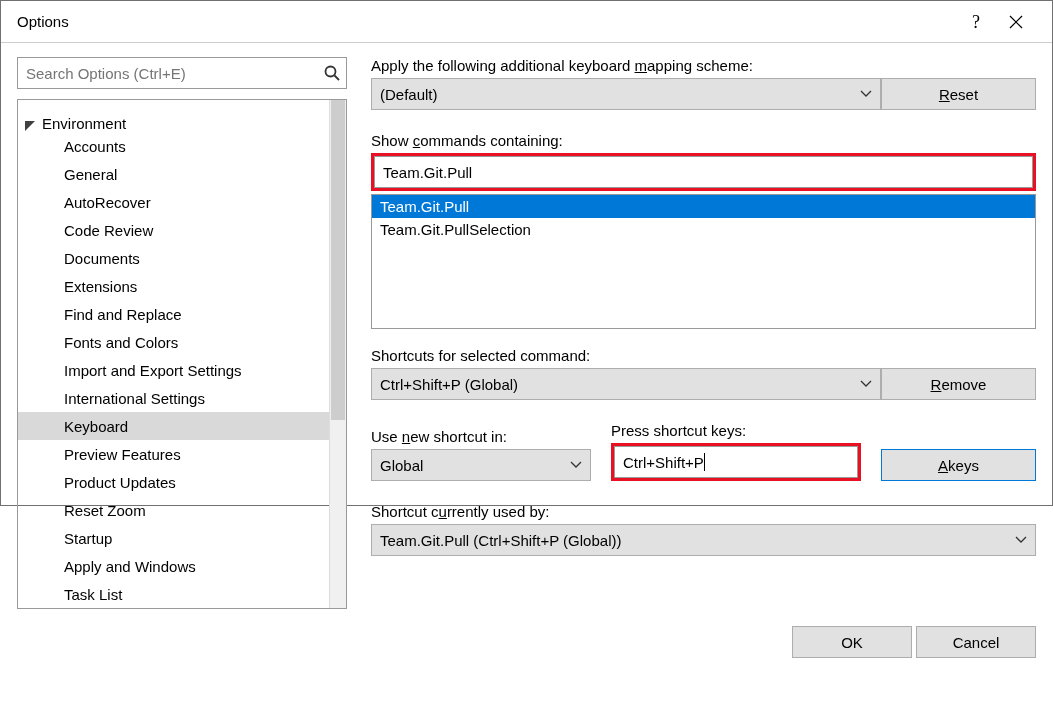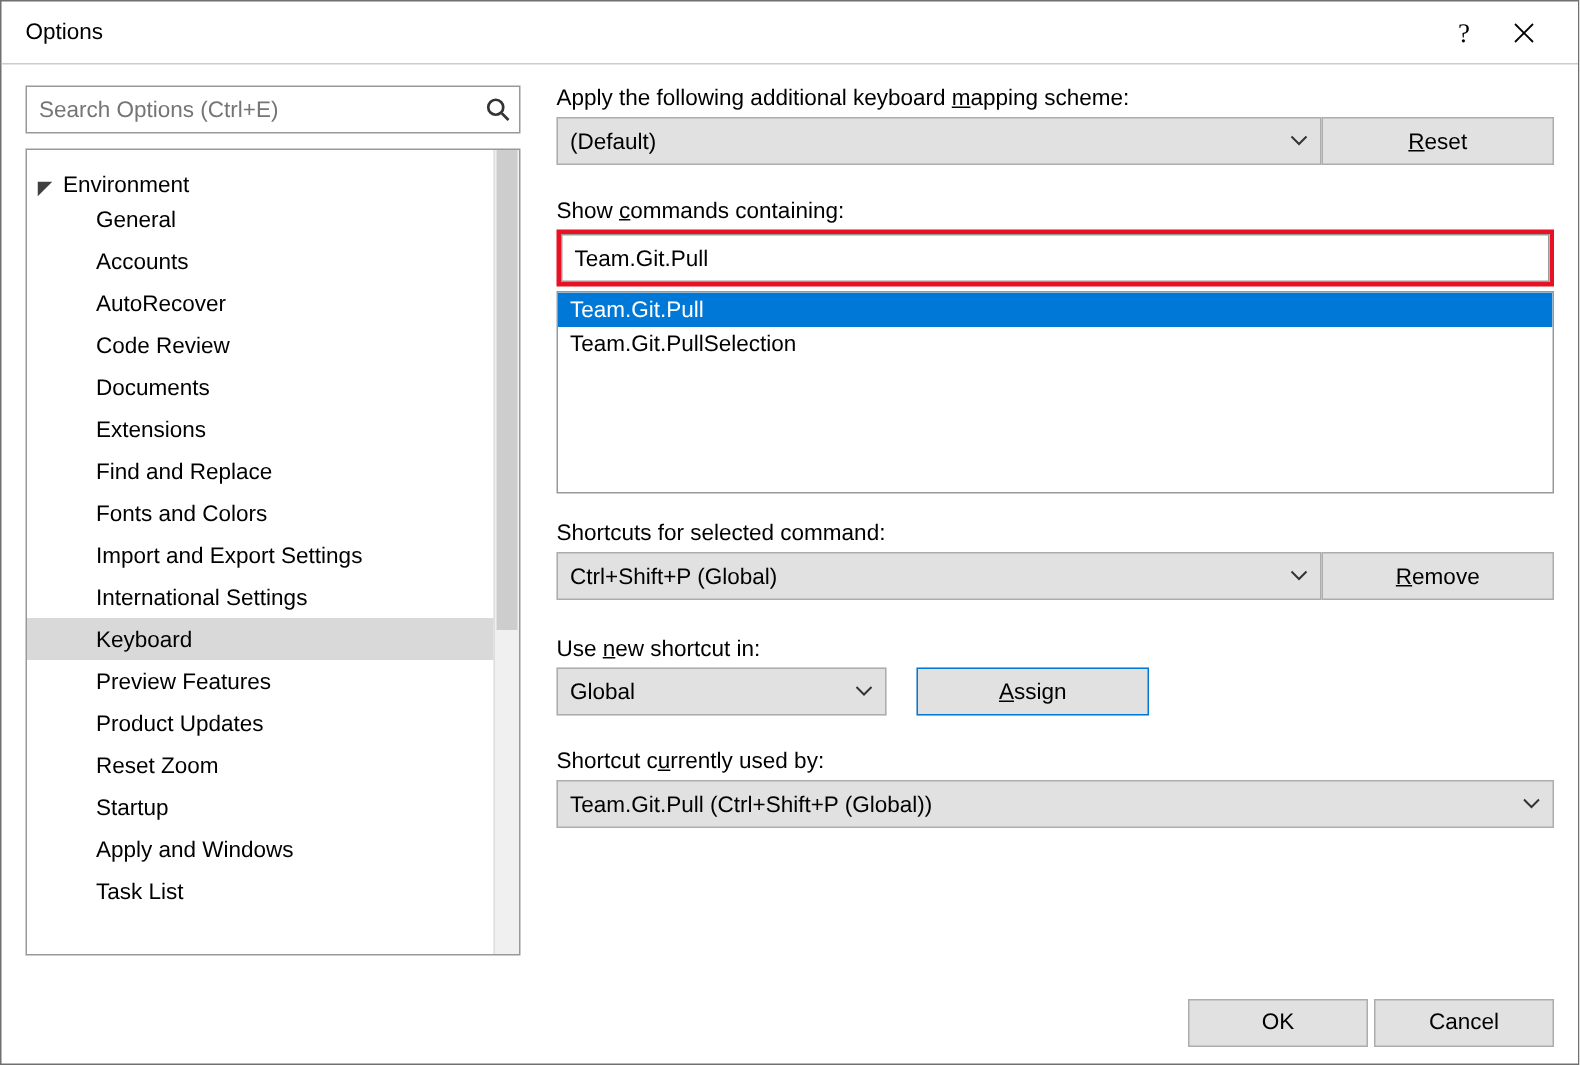--- a/index.html
+++ b/index.html
@@ -1,17 +1,17 @@
 <!DOCTYPE html>
 <html><head>
 <meta charset="utf-8">
 <style>
 * { box-sizing: border-box; margin: 0; padding: 0; }
 body { font-family: "Segoe UI", Tahoma, sans-serif; font-size: 14px; background: #fff; color: #000; width: 1053px; height: 710px; overflow: hidden; }
-.window { width: 1053px; height: 710px; border: 1px solid #707070; display: flex; flex-direction: column; }
+.window { width: 1053px; height: 506px; border: 1px solid #707070; display: flex; flex-direction: column; }
 .titlebar { height: 42px; display: flex; align-items: center; padding: 0 16px; border-bottom: 1px solid #ccc; }
 .titlebar-title { font-size: 15px; flex: 0 0 auto; }
 .titlebar-spacer { flex: 1; }
 .titlebar-icon { width: 40px; height: 42px; display: flex; align-items: center; justify-content: center; color: #000; }
 .content { flex: 1; display: flex; padding: 14px 16px 16px 16px; gap: 24px; }
 .leftpane { width: 330px; display: flex; flex-direction: column; }
 .search-wrap { position: relative; border: 1px solid #999; height: 32px; display: flex; align-items: center; background: #fff; }
 .search-input { flex: 1; border: none; outline: none; padding: 0 8px; font-size: 15px; font-family: inherit; color: #555; background: transparent; }
 .search-icon { width: 28px; display: flex; justify-content: center; align-items: center; color: #555; }
 .tree { flex: 1; border: 1px solid #999; margin-top: 10px; overflow: hidden; position: relative; }
@@ -77,22 +77,22 @@
       <div class="tree">
         <div class="tree-items" id="tree-items">
             <div class="tree-item root">
               <span class="expander">
                 <svg width="10" height="10" viewBox="0 0 10 10">
                   <polygon points="0,0 10,0 0,10" fill="#404040"></polygon>
                 </svg>
               </span>
               <span>Environment</span>
             </div>
+            <div class="tree-item child">Accounts</div>
             <div class="tree-item child">General</div>
-            <div class="tree-item child">Accounts</div>
             <div class="tree-item child">AutoRecover</div>
             <div class="tree-item child">Code Review</div>
             <div class="tree-item child">Documents</div>
             <div class="tree-item child">Extensions</div>
             <div class="tree-item child">Find and Replace</div>
             <div class="tree-item child">Fonts and Colors</div>
             <div class="tree-item child">Import and Export Settings</div>
             <div class="tree-item child">International Settings</div>
             <div class="tree-item child selected">Keyboard</div>
             <div class="tree-item child">Preview Features</div>
@@ -160,23 +160,32 @@
           </div>
           <div class="dropdown">
             <span>Global</span>
             <span class="dropdown-arrow">
               <svg width="12" height="8" viewBox="0 0 12 8" fill="none" stroke="#333" stroke-width="1.3">
                   <polyline points="1,1 6,6 11,1"></polyline>
                 </svg>
             </span>
           </div>
         </div>
+        <div style="flex:1;">
+          <div class="label">Press shortcut keys:</div>
+          <div class="redbox">
+            <div class="textinput" style="width:100%; border:1px solid #999;">
+              <span>Ctrl+Shift+P</span>
+                <span class="cursor-line"></span>
+            </div>
+          </div>
+        </div>
         <div style="flex:0 0 155px; padding-top:23px;">
           <div class="btn primary">
-            <span><span></span><span class="underline">A</span><span>ssign</span></span>
+            <span><span></span><span class="underline">A</span><span>keys</span></span>
           </div>
         </div>
       </div>
 
       <div class="label">
         <span>Shortcut c</span><span class="underline">u</span><span>rrently used by:</span>
       </div>
       <div class="dropdown" style="width:100%;">
         <span>Team.Git.Pull (Ctrl+Shift+P (Global))</span>
         <span class="dropdown-arrow">

